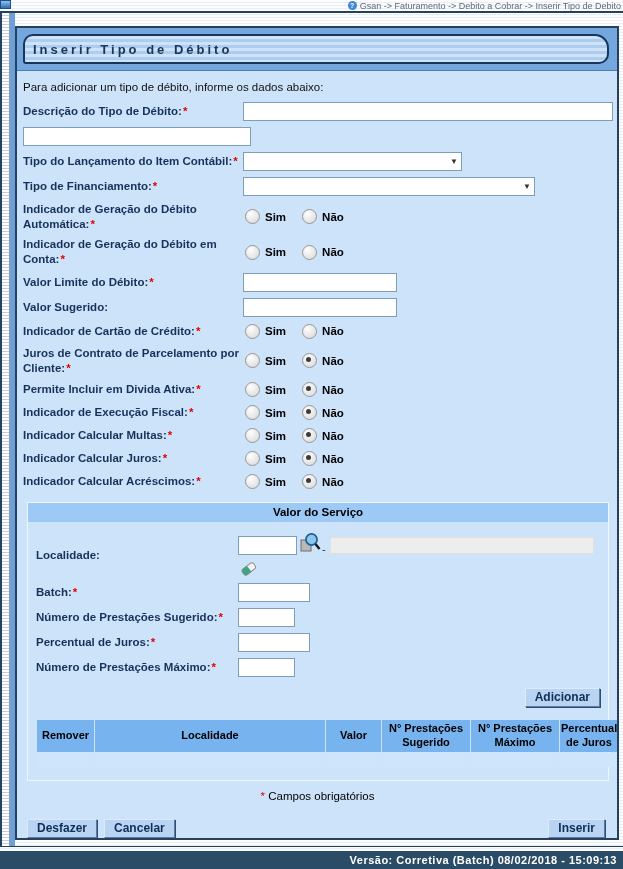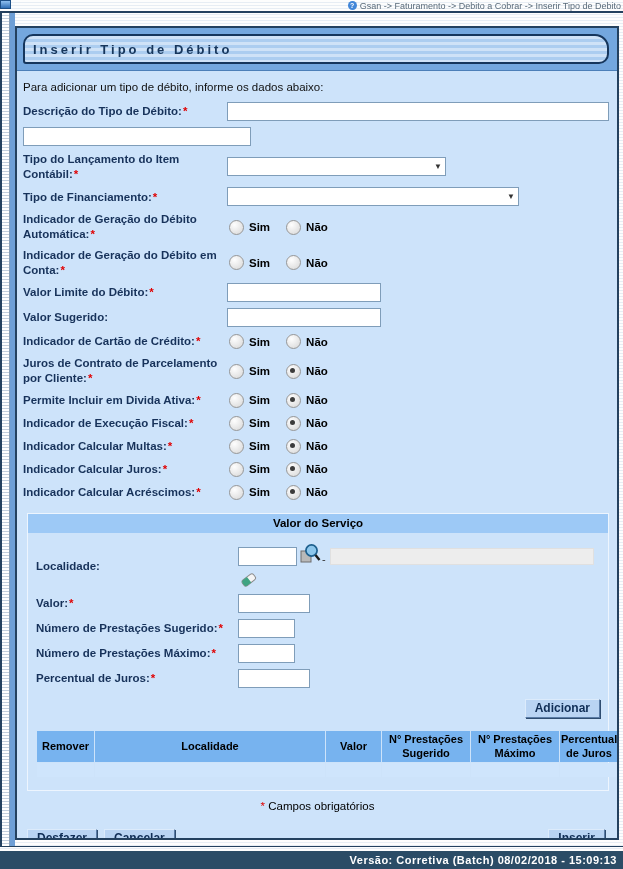--- a/index.html
+++ b/index.html
@@ -27,21 +27,21 @@
     overflow:hidden;box-sizing:border-box;}
   
   .title-band{background:#74a7de;padding:6px 8px 6px 6px;border-bottom:1px solid #4c7fb8;}
   .title-box{border:2px solid #16365c;border-radius:10px 14px 10px 3px;height:26px;
     background:repeating-linear-gradient(to bottom,#cfe2f7 0 3px,#accdf0 3px 6px);
     display:flex;align-items:center;padding-left:8px;font-weight:bold;font-size:13px;
     letter-spacing:3px;color:#16365c;}
   .instruction{margin:10px 12px 9px 6px;font-size:11.5px;color:#111;}
   
   .row{display:flex;align-items:center;margin:0 4px 6px 6px;min-height:17px;}
-  .lbl{width:204px;flex:none;font-weight:bold;font-size:11.5px;color:#17325a;
+  .lbl{width:220px;flex:none;font-weight:bold;font-size:11.5px;color:#17325a;
     line-height:1.28;padding-right:4px;box-sizing:border-box;}
   .req{color:#e00000;margin-left:1px;}
   .fld{display:flex;align-items:center;flex:1;min-width:0;}
   .txt{height:17px;border:1px solid #7f9db9;background:#fff;padding:0 2px;
     font-family:"Liberation Sans",sans-serif;font-size:11px;box-sizing:content-box;}
   .w380{width:376px}.w226{width:222px}.w150{width:148px}.w70{width:66px}.w57{width:53px}.w55{width:51px}
   .select{height:19px;border:1px solid #7f9db9;background:#fff;display:flex;align-items:center;
     justify-content:space-between;font-size:11px;box-sizing:border-box;}
   .sel219{width:219px}.sel292{width:292px}
   .select-arrow{font-size:8px;color:#333;padding:0 3px;}
@@ -266,44 +266,44 @@
                     <rect x="1.5" y="5.5" width="14" height="7" rx="2.4" fill="#f4f4f4" stroke="#8a8a8a"></rect>
                     <path d="M3.9 5.5 h5 v7 h-5 a2.4 2.4 0 0 1 -2.4 -2.4 v-2.2 a2.4 2.4 0 0 1 2.4 -2.4 z" fill="#3fa382" stroke="#2c english7a60" stroke-width="0.8"></path>
                   </g>
                 </svg>
               </span>
             </div>
           </div>
         </div>
 
         <div class="row">
-          <label class="lbl"><span>Valor:</span><span class="req">*</span></label>
+          <label class="lbl"><span>Batch:</span><span class="req">*</span></label>
           <div class="fld">
               <input class="txt w70" value="" style="">
             </div>
         </div>
 
         <div class="row">
           <label class="lbl"><span>Número de Prestações Sugerido:</span><span class="req">*</span></label>
           <div class="fld">
               <input class="txt w55" value="" style="">
             </div>
         </div>
 
         <div class="row">
+          <label class="lbl"><span>Percentual de Juros:</span><span class="req">*</span></label>
+          <div class="fld">
+              <input class="txt w70" value="" style="">
+            </div>
+        </div>
+
+        <div class="row">
           <label class="lbl"><span>Número de Prestações Máximo:</span><span class="req">*</span></label>
           <div class="fld">
               <input class="txt w55" value="" style="">
-            </div>
-        </div>
-
-        <div class="row">
-          <label class="lbl"><span>Percentual de Juros:</span><span class="req">*</span></label>
-          <div class="fld">
-              <input class="txt w70" value="" style="">
             </div>
         </div>
 
         <div class="add-row">
           <button class="btn">Adicionar</button>
         </div>
 
         <table class="vs-table">
           <colgroup>
             <col style="width:57px">

